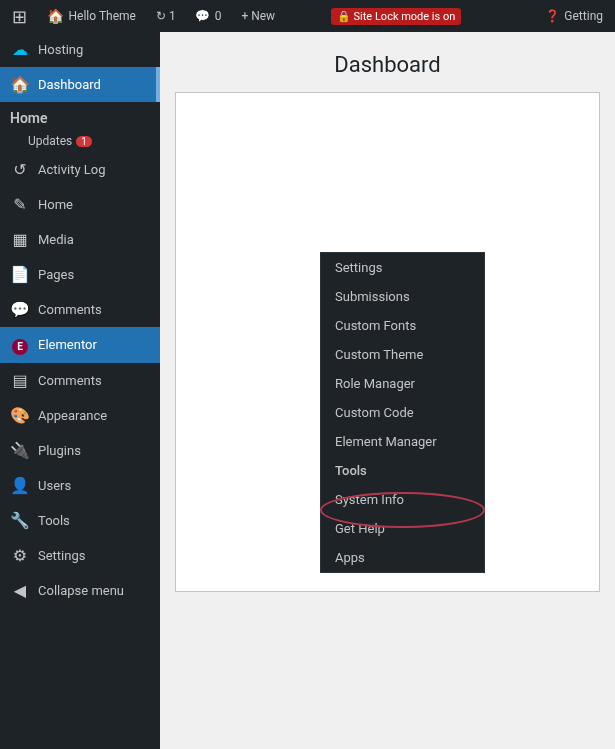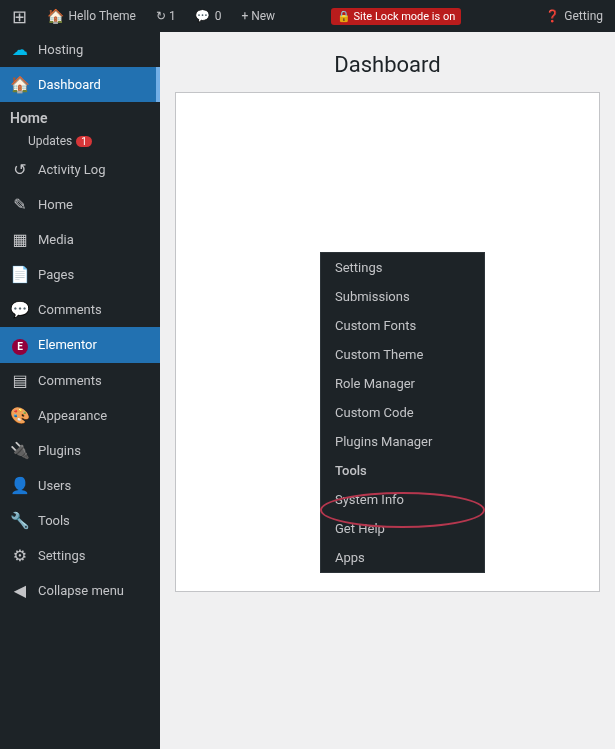--- a/index.html
+++ b/index.html
@@ -326,21 +326,21 @@
     <div class="dashboard-title">Dashboard</div>
     <div class="dashboard-inner"></div>
 
     <div class="elementor-submenu">
       <div class="submenu-item">Settings</div>
       <div class="submenu-item">Submissions</div>
       <div class="submenu-item">Custom Fonts</div>
       <div class="submenu-item">Custom Theme</div>
       <div class="submenu-item">Role Manager</div>
       <div class="submenu-item">Custom Code</div>
-      <div class="submenu-item">Plugins Manager</div>
+      <div class="submenu-item">Element Manager</div>
       <div class="submenu-item tools-item" style="font-weight:500;">Tools</div>
       <div class="submenu-item">System Info</div>
       <div class="submenu-item">Get Help</div>
       <div class="submenu-item">Apps</div>
     </div>
 
     <div class="tools-circle"></div>
 
   </div>
 

